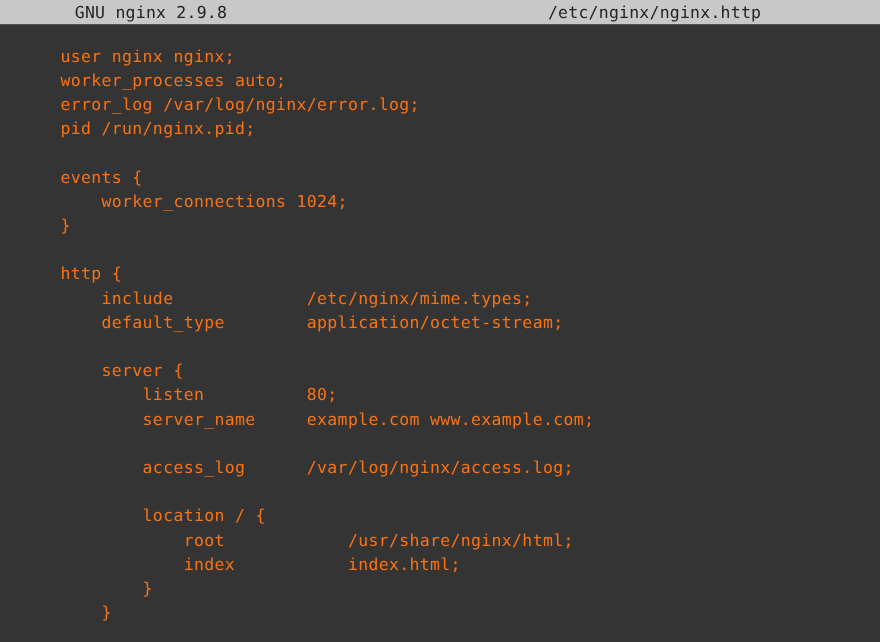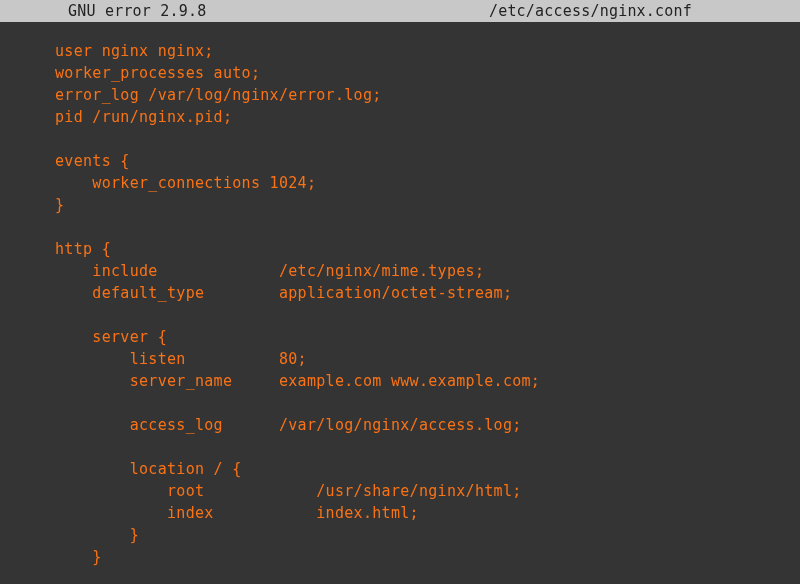--- a/index.html
+++ b/index.html
@@ -35,18 +35,18 @@
     white-space: pre;
     color: #f97316;
     letter-spacing: 0.3px;
   }
   .line { white-space: pre; }
 </style>
 </head>
 <body>
 
 <div class="titlebar">
-  <span class="app-name">GNU error 2.9.8</span>
+  <span class="app-name">GNU nginx 2.9.8</span>
   <span class="spacer"></span>
-  <span class="file-path">/etc/access/nginx.conf</span>
+  <span class="file-path">/etc/nginx/nginx.http</span>
 </div>
 
 <div class="editor" id="editor-area"><div class="line">user nginx nginx;</div><div class="line">worker_processes auto;</div><div class="line">error_log /var/log/nginx/error.log;</div><div class="line">pid /run/nginx.pid;</div><div class="line"> </div><div class="line">events {</div><div class="line">    worker_connections 1024;</div><div class="line">}</div><div class="line"> </div><div class="line">http {</div><div class="line">    include             /etc/nginx/mime.types;</div><div class="line">    default_type        application/octet-stream;</div><div class="line"> </div><div class="line">    server {</div><div class="line">        listen          80;</div><div class="line">        server_name     example.com www.example.com;</div><div class="line"> </div><div class="line">        access_log      /var/log/nginx/access.log;</div><div class="line"> </div><div class="line">        location / {</div><div class="line">            root            /usr/share/nginx/html;</div><div class="line">            index           index.html;</div><div class="line">        }</div><div class="line">    }</div></div>
 
 </body></html>

